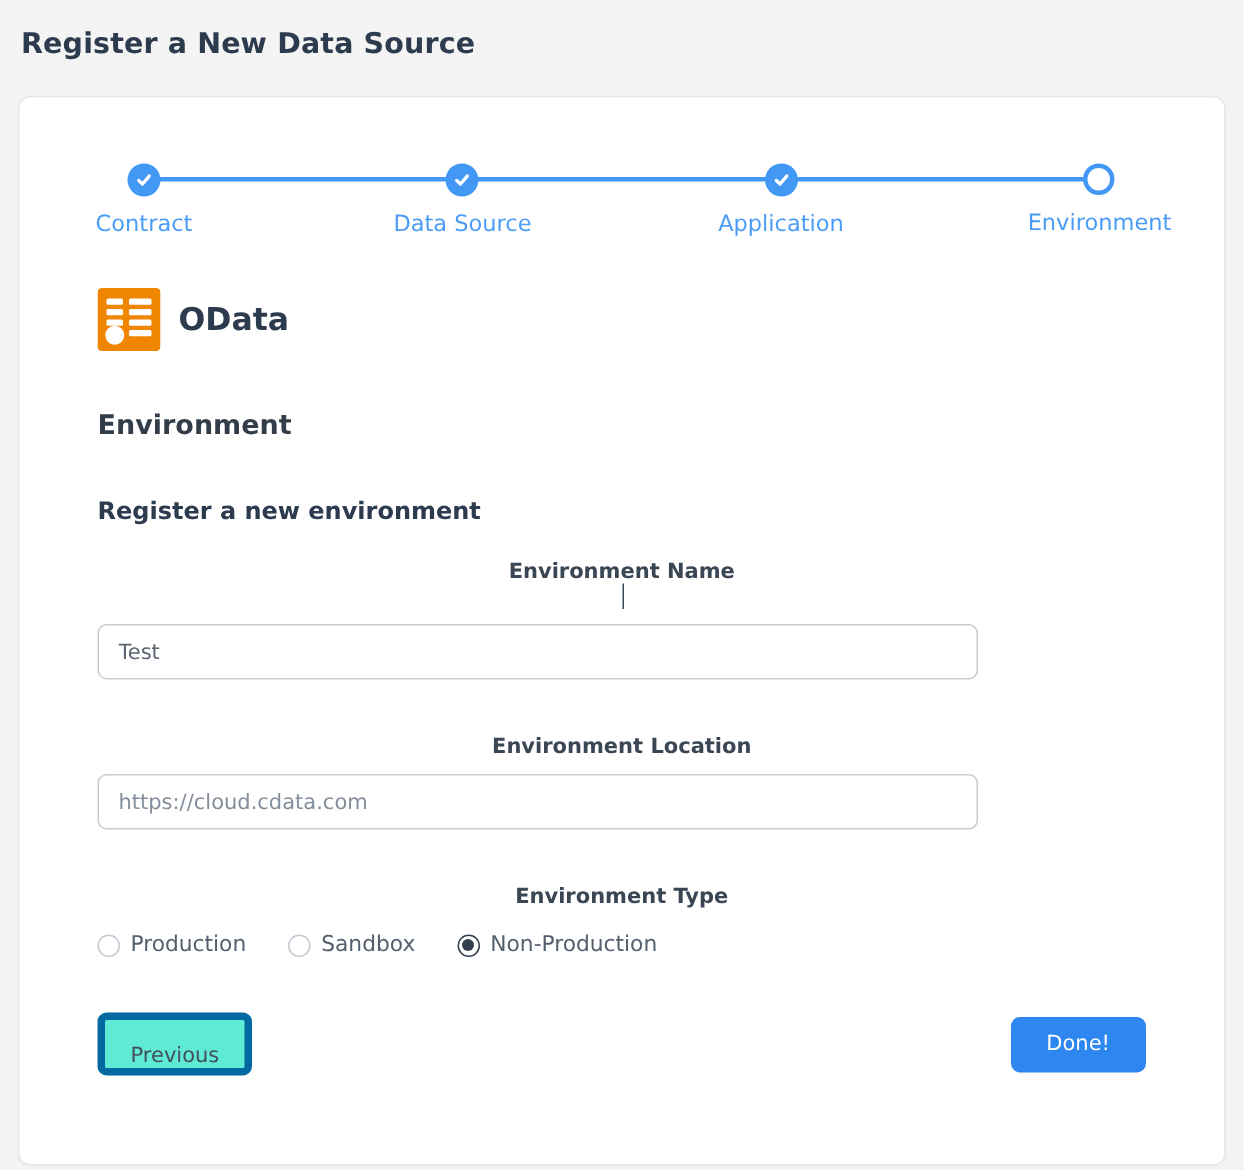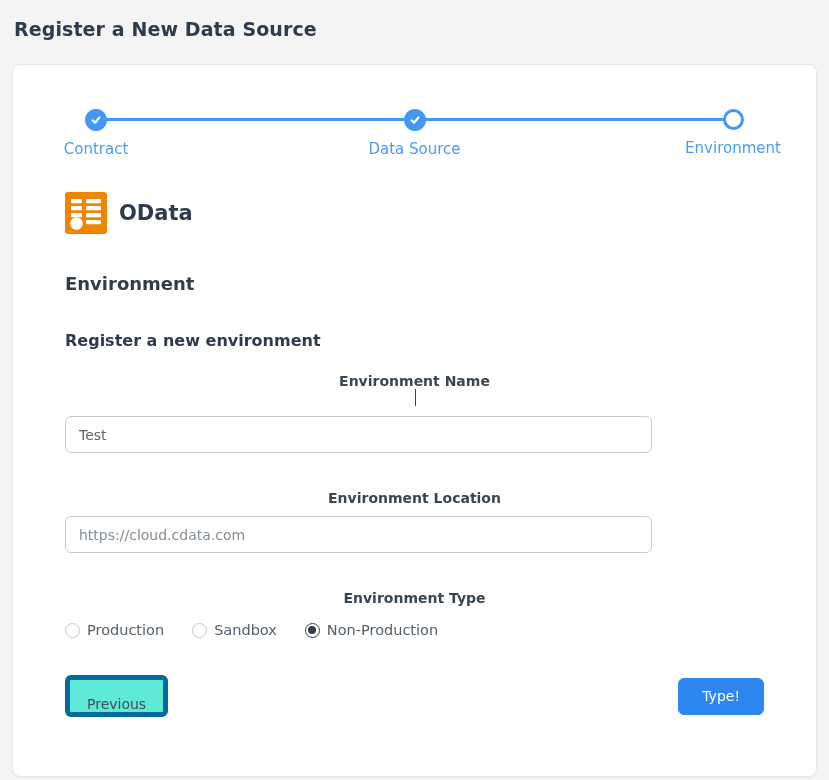--- a/index.html
+++ b/index.html
@@ -221,20 +221,28 @@
 
     <div class="step">
       <div class="step-circle">
         <svg width="12" height="12" viewBox="0 0 12 12">
             <path d="M2.5 6.3 L5 8.7 L9.5 3.4" stroke="#ffffff" stroke-width="2.2" fill="none" stroke-linecap="round" stroke-linejoin="round"></path>
           </svg>
       </div>
       <div class="step-label">Data Source</div>
     </div>
 
+    <div class="step">
+      <div class="step-circle">
+        <svg width="12" height="12" viewBox="0 0 12 12">
+            <path d="M2.5 6.3 L5 8.7 L9.5 3.4" stroke="#ffffff" stroke-width="2.2" fill="none" stroke-linecap="round" stroke-linejoin="round"></path>
+          </svg>
+      </div>
+      <div class="step-label">Application</div>
+    </div>
 
     <div class="step">
       <div class="step-circle open"></div>
       <div class="step-label">Environment</div>
     </div>
   </div>
 
   
   <div class="source-row">
     <span style="display:inline-flex;">
@@ -282,16 +290,16 @@
     </div>
     <div class="radio-option">
       <span class="radio-circle checked"></span>
       <span class="radio-label">Non-Production</span>
     </div>
   </div>
 
   
   <div class="button-row">
     <button class="btn btn-secondary">Previous</button>
-    <button class="btn btn-primary">Type!</button>
+    <button class="btn btn-primary">Done!</button>
   </div>
 
 </div>
 
 </body></html>

